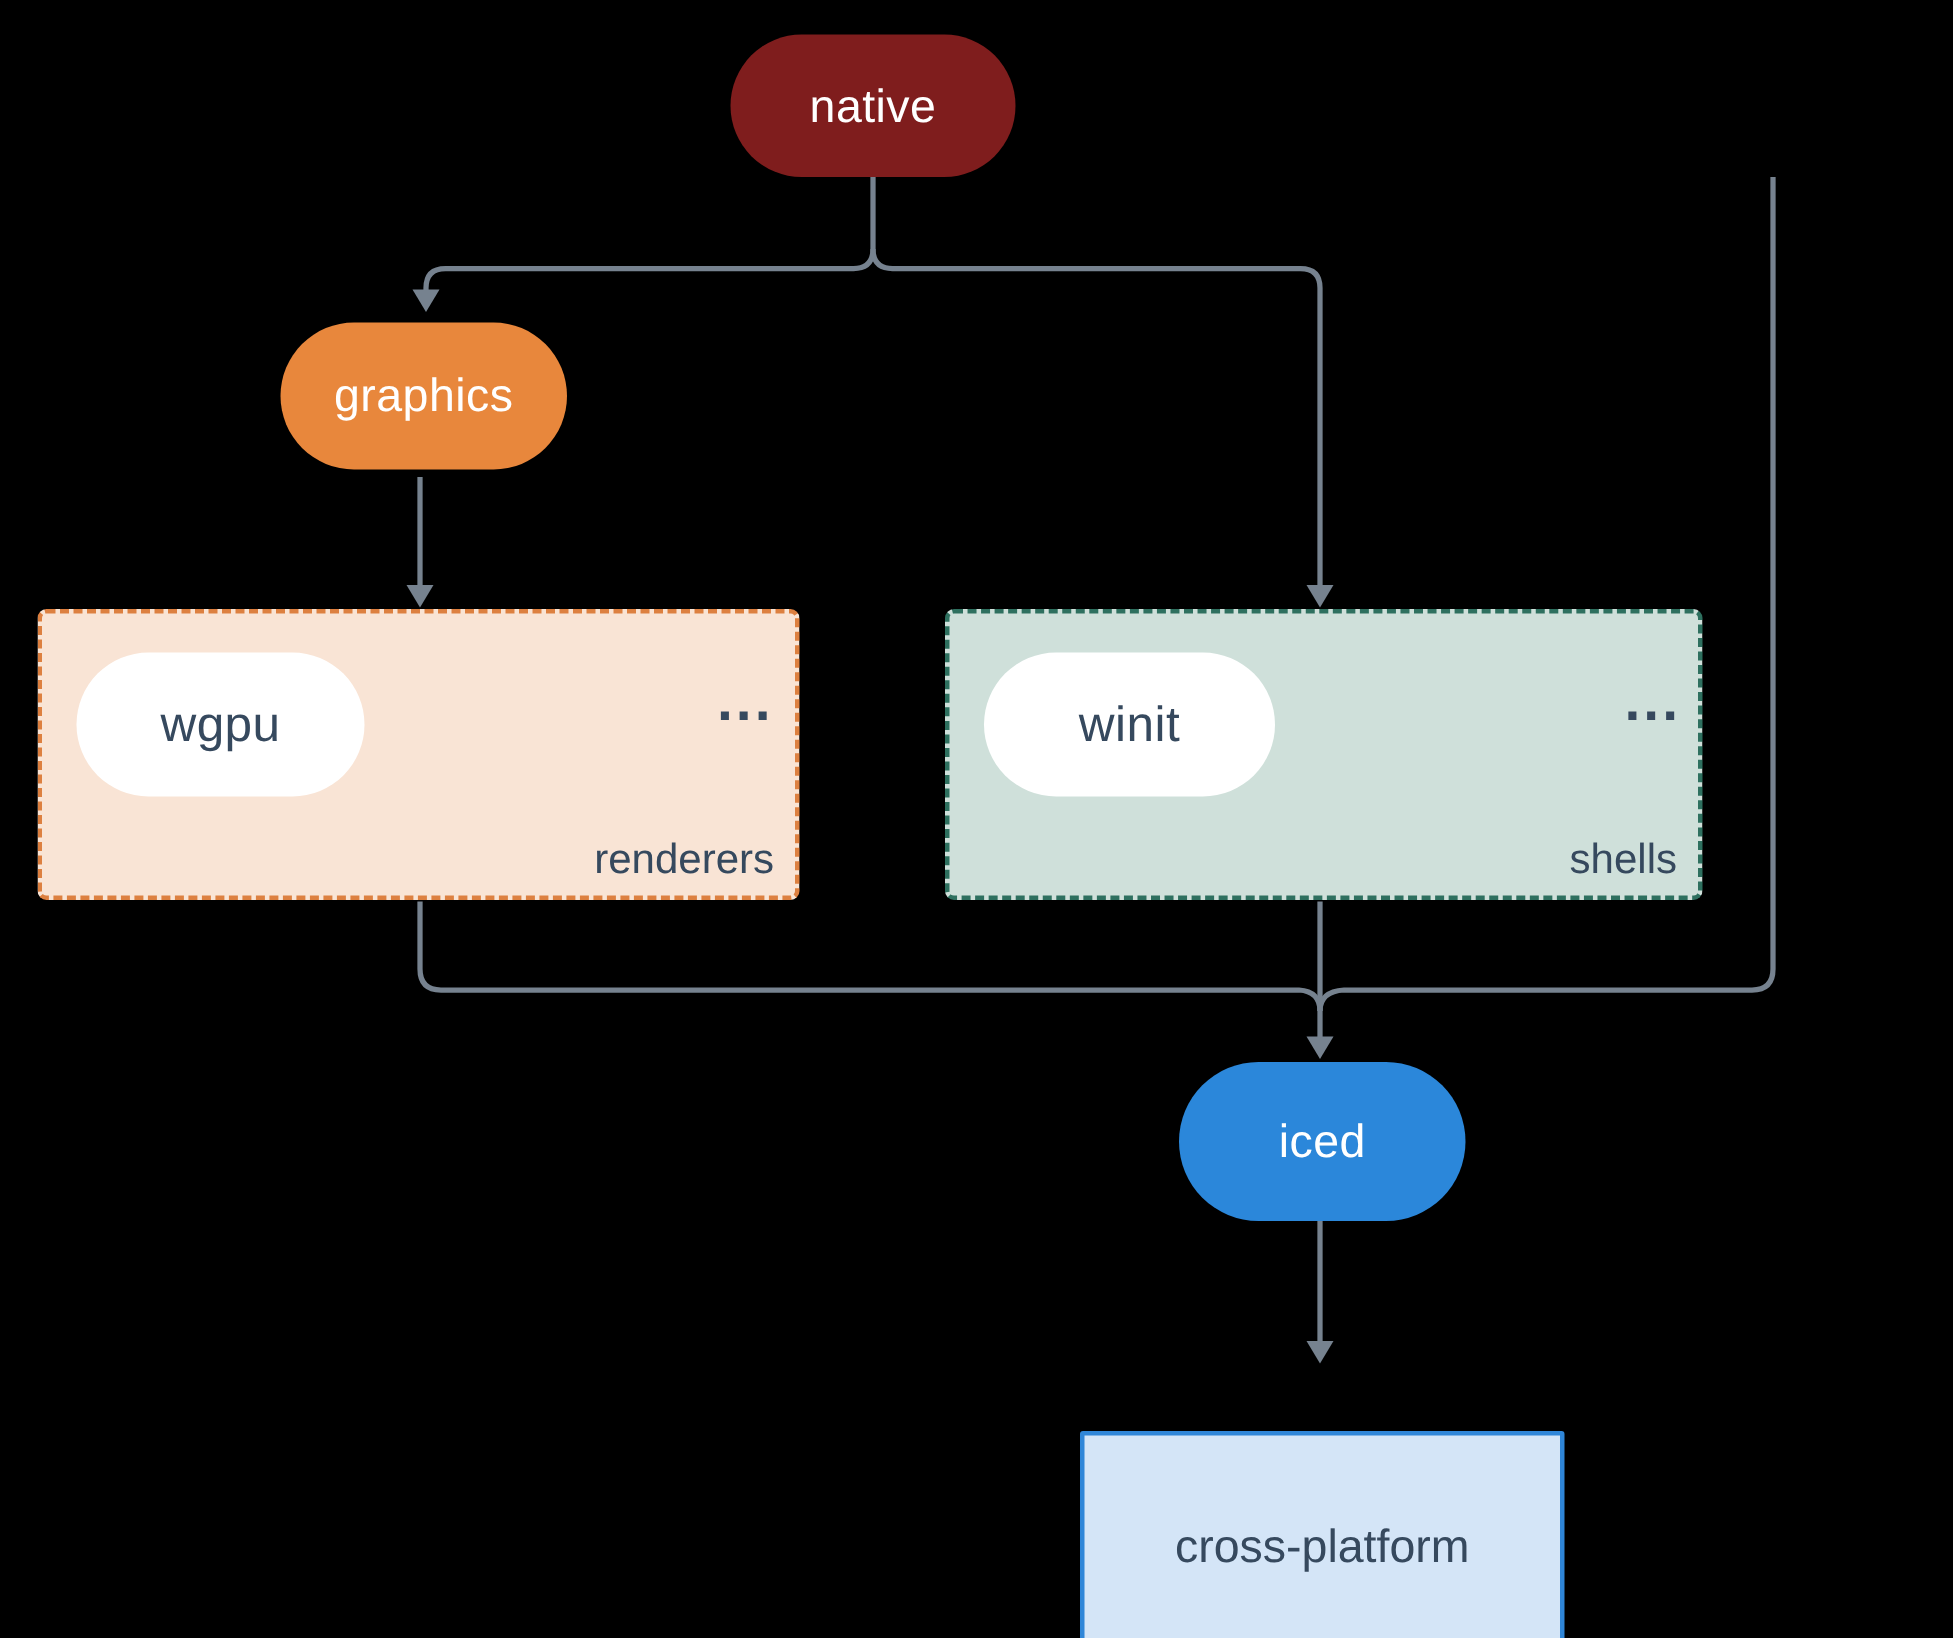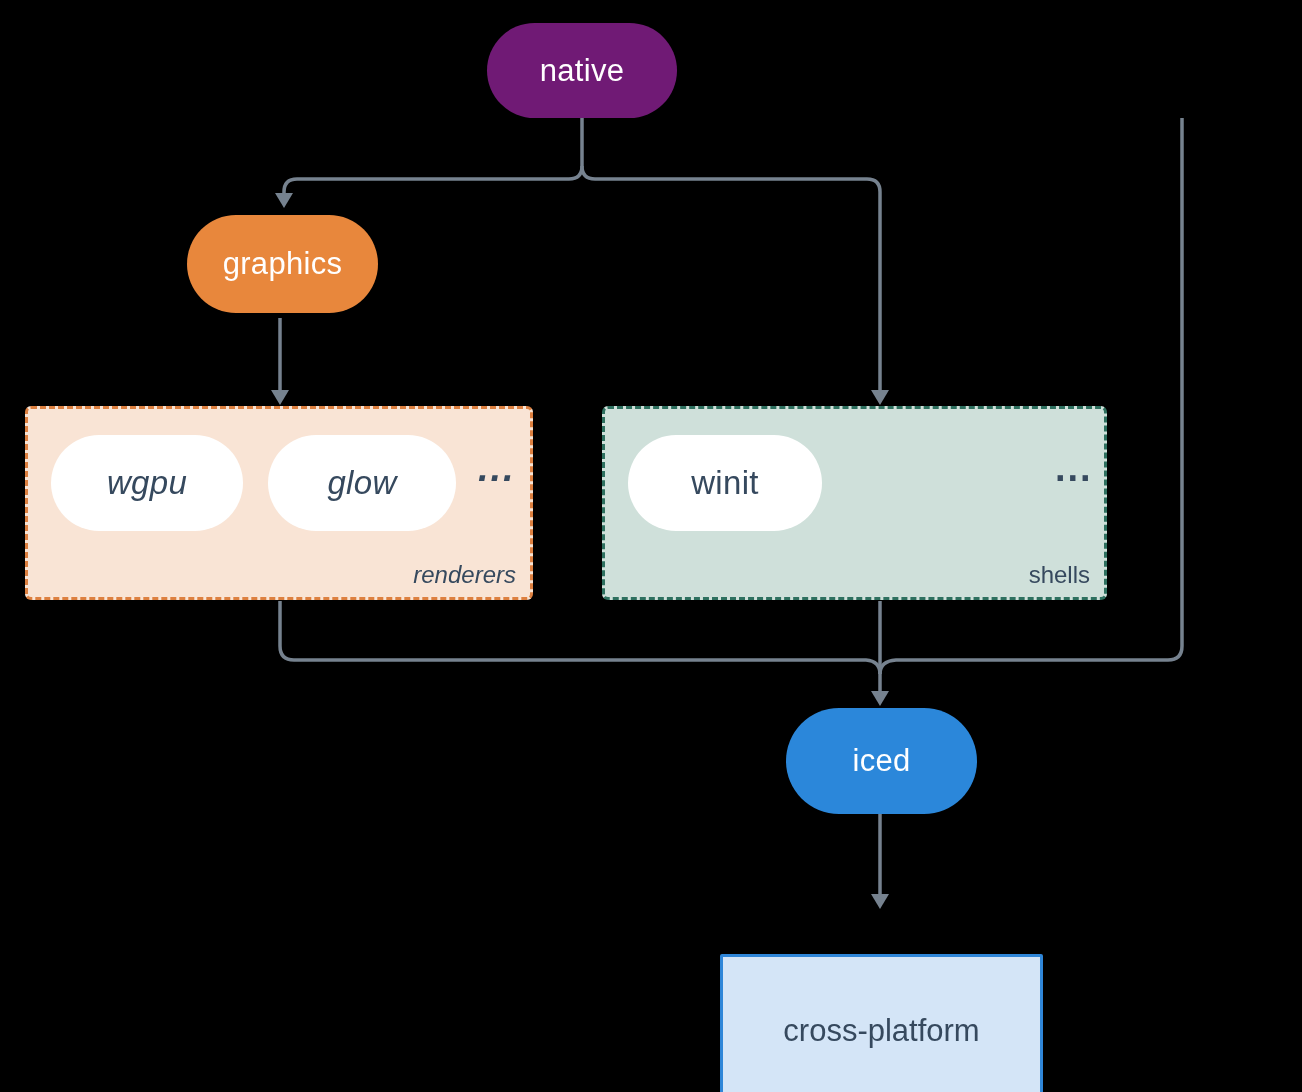--- a/index.html
+++ b/index.html
@@ -12,21 +12,21 @@
   }
   #wires{position:absolute;left:0;top:0;}
   .pill{
     position:absolute;
     display:flex;align-items:center;justify-content:center;
     border-radius:60px;
     color:#fff;
     font-size:31px;
     letter-spacing:.3px;
   }
-  .pill.purple{background:#701a75;align-items:center;}
+  .pill.purple{background:#7f1d1d;align-items:center;}
   .pill.orange{background:#e8873c;justify-content:center;}
   .pill.blue{background:#2b87da;}
   .pill.white{background:#ffffff;color:#36495e;font-size:33px;}
   .group{
     position:absolute;
     width:508px;height:194px;
     border-radius:6px;
     box-sizing:border-box;
   }
   .group.renderers{background:#f9e4d5;border:3px dashed #dd8040;}
@@ -37,21 +37,21 @@
     left:450px;top:38px;
     color:#36495e;
     font-size:38px;
     font-weight:bold;
     letter-spacing:2px;
   }
   .group-label{
     position:absolute;
     right:14px;bottom:8px;
     color:#36495e;
-    font-size:24px;
+    font-size:28px;
   }
   .app-box{
     position:absolute;
     left:720px;top:912px;
     width:323px;height:155px;
     box-sizing:border-box;
     background:#d4e5f7;
     border:3px solid #2f86d8;
     border-radius:2px;
     display:flex;flex-direction:column;
@@ -98,32 +98,29 @@
 
   <div class="pill purple" style="left:487px;top:23px;width:190px;height:95px;">
     <span>native</span>
   </div>
 
 
   <div class="pill orange" style="left:187px;top:215px;width:191px;height:98px;">
     <span>graphics</span>
   </div>
 
-  <div class="group renderers" style="left:25px;top:406px;font-style:italic;">
+  <div class="group renderers" style="left:25px;top:406px;">
     <div class="pill white" style="left:23px;width:192px;">
       <span>wgpu</span>
-    </div>
-    <div class="pill white" style="left:240px;width:188px;">
-      <span>glow</span>
     </div>
     <span class="dots">...</span>
     <span class="group-label">renderers</span>
   </div>
 
-  <div class="group shells" style="left:602px;top:406px;width:505px;">
+  <div class="group shells" style="left:630px;top:406px;width:505px;">
     <div class="pill white" style="left:23px;width:194px;">
       <span>winit</span>
     </div>
     <span class="dots">...</span>
     <span class="group-label">shells</span>
   </div>
 
   <div class="pill blue" style="left:786px;top:708px;width:191px;height:106px;">
     <span>iced</span>
   </div>

